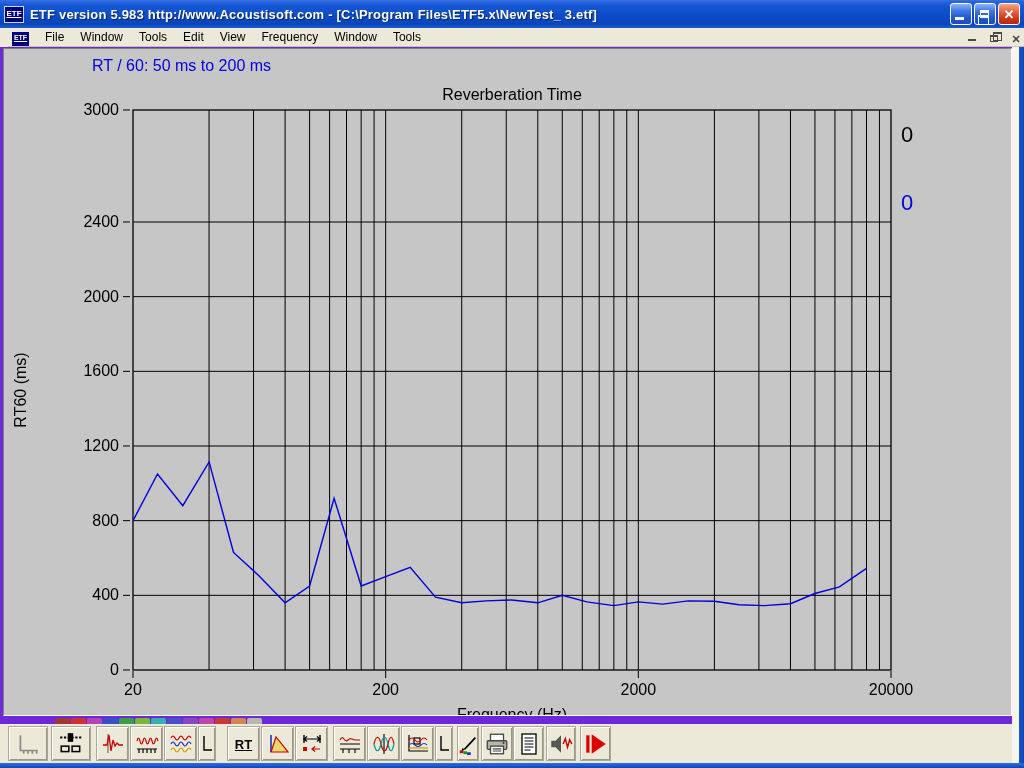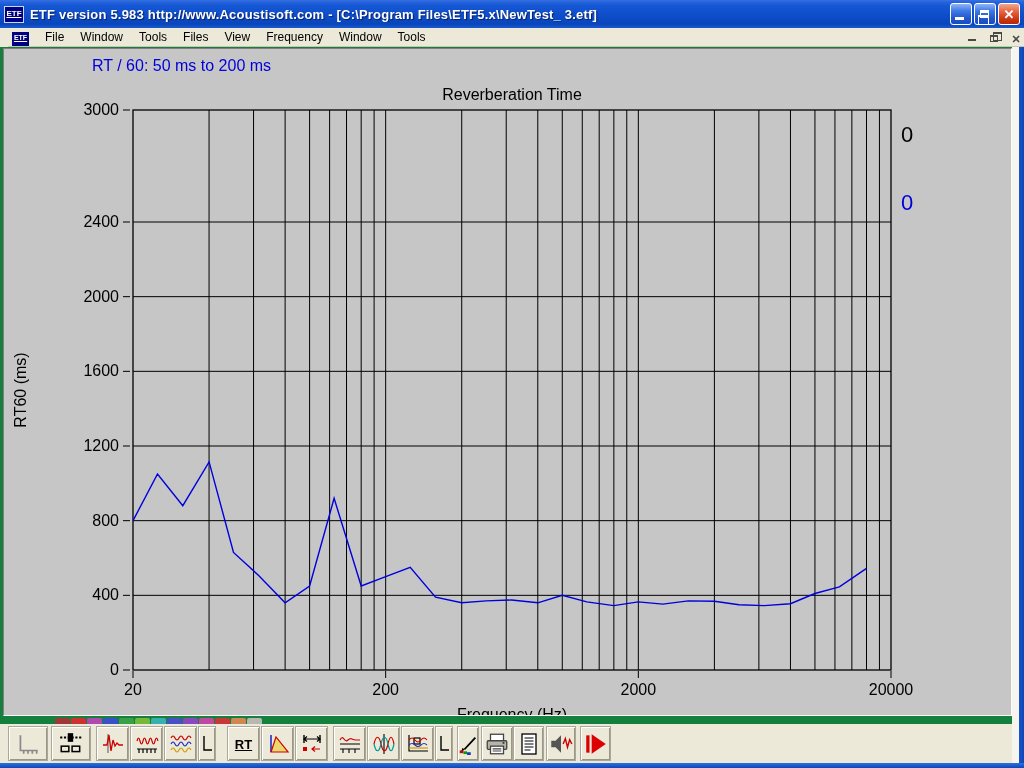--- a/index.html
+++ b/index.html
@@ -45,21 +45,21 @@
   }
   .menu-item { font-size:12px; color:#000; padding:2px 8px; white-space:nowrap; }
   .mdi-btns { margin-left:auto; display:flex; gap:6px; align-items:center; padding-right:4px; }
   .mdi-btn { width:16px; height:14px; color:#4a4a44; font-size:10px; line-height:14px; text-align:center; }
   .mdi-glyph-min { display:inline-block; width:8px; height:2px; background:#4a4a44; margin-bottom:1px; }
   .mdi-glyph-restore { display:inline-block; width:8px; height:7px; border:1px solid #4a4a44; border-top:2px solid #4a4a44; position:relative; }
   .mdi-glyph-restore::before{ content:""; position:absolute; left:2px; top:-5px; width:7px; height:6px; border:1px solid #4a4a44; border-top:2px solid #4a4a44; }
   .mdi-glyph-close { font-size:11px; font-weight:bold; }
 
   
-  .client { position:absolute; left:0; top:47px; width:1019px; height:716px; background:#15803d; }
+  .client { position:absolute; left:0; top:47px; width:1019px; height:716px; background:#6d28d9; }
   .chart-frame {
     position:absolute; left:3px; top:1px; width:1009px; height:668px;
     background:#c6c6c6;
     border-top:1px solid #808080; border-left:1px solid #808080;
     border-right:1px solid #fbfbf8; border-bottom:1px solid #fbfbf8;
   }
   .chart-subtitle {
     position:absolute; left:88px; top:8px; font-size:16px; color:#0000dd; white-space:nowrap;
   }
   .overlay-marker { position:absolute; left:897px; font-size:22px; font-weight:500; }
@@ -103,21 +103,21 @@
       </div>
   </div>
 </div>
 
 <div class="menubar">
   <div class="menu-icon">ETF</div>
   <div id="menu-items" style="display:flex;">
       <div class="menu-item">File</div>
       <div class="menu-item">Window</div>
       <div class="menu-item">Tools</div>
-      <div class="menu-item">Files</div>
+      <div class="menu-item">Edit</div>
       <div class="menu-item">View</div>
       <div class="menu-item">Frequency</div>
       <div class="menu-item">Window</div>
       <div class="menu-item">Tools</div>
     </div>
   <div class="mdi-btns">
     <div class="mdi-btn"><span class="mdi-glyph-min"></span></div>
     <div class="mdi-btn"><span class="mdi-glyph-restore"></span></div>
     <div class="mdi-btn"><span class="mdi-glyph-close">✕</span></div>
   </div>

